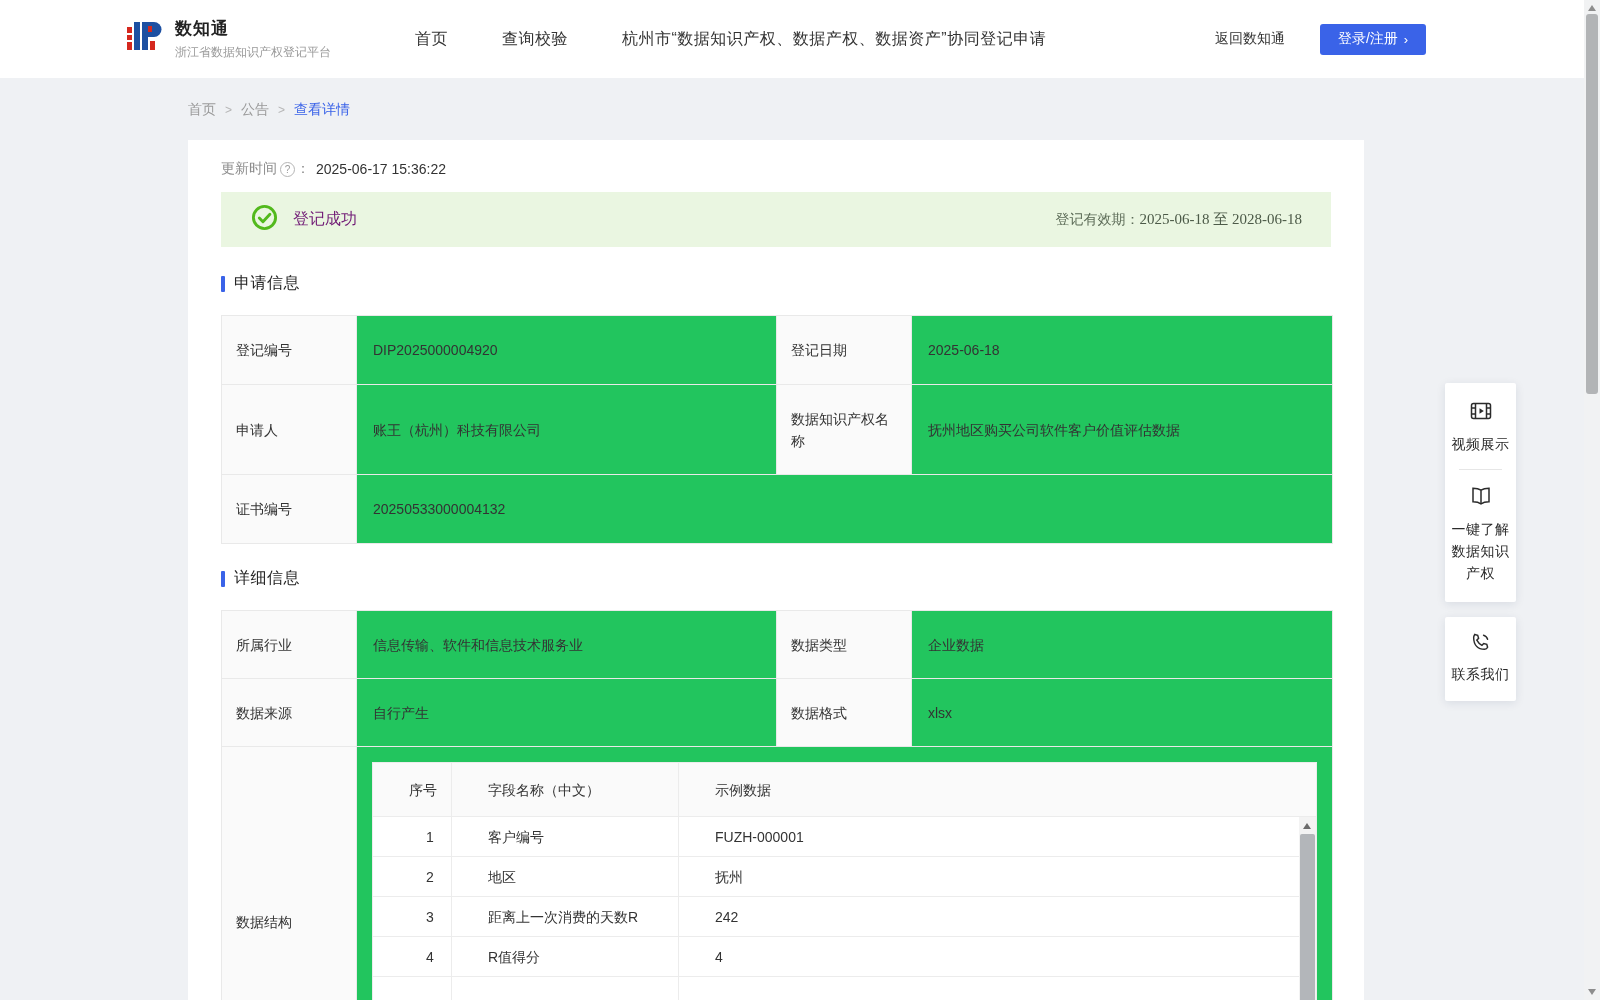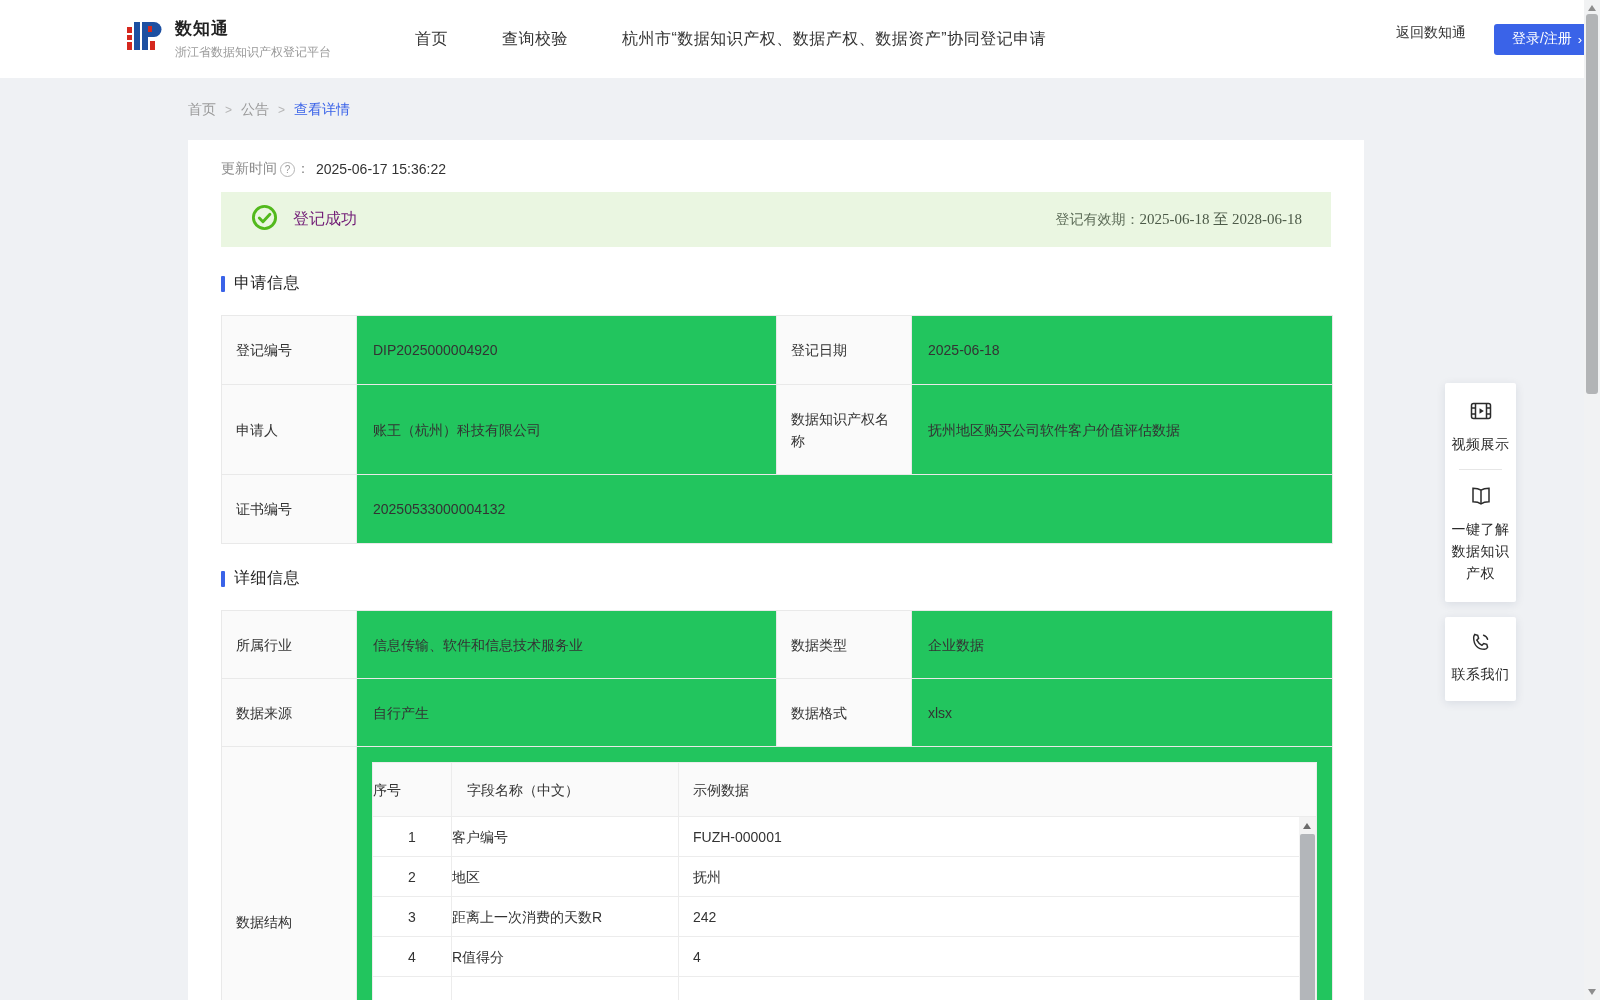--- a/index.html
+++ b/index.html
@@ -6,21 +6,21 @@
   html,body { width:1600px; height:1000px; overflow:hidden; }
   body { background:#eff1f4; font-family:"Liberation Sans","DejaVu Sans",sans-serif; color:#333; position:relative; }
 
   
   .topbar { height:78px; background:#fff; display:flex; align-items:center; padding-left:125px; }
   .logo { display:flex; align-items:center; gap:10px; min-width:250px; }
   .logo-title { font-size:17px; font-weight:bold; color:#222; letter-spacing:1px; }
   .logo-sub { font-size:12px; color:#9a9a9a; margin-top:4px; }
   .main-nav { display:flex; align-items:center; gap:54px; margin-left:40px; font-size:16px; color:#333; }
   .nav-item { cursor:pointer; white-space:nowrap; letter-spacing:0.5px; }
-  .top-right { margin-left:auto; display:flex; align-items:flex-start; gap:28px; }
+  .top-right { margin-left:auto; display:flex; align-items:center; gap:35px; padding-right:174px; }
   .back-link { font-size:14px; color:#333; cursor:pointer; white-space:nowrap; }
   .login-btn { width:106px; height:31px; background:#3a63e8; color:#fff; border:none; border-radius:3px;
                font-size:14px; display:flex; align-items:center; justify-content:center; gap:6px; cursor:pointer;
                font-family:inherit; }
   .login-arrow { font-size:13px; line-height:1; }
 
   
   .breadcrumb { margin:23px 0 21px 188px; font-size:14px; color:#9a9a9a; display:flex; align-items:center; gap:9px; }
   .crumb { cursor:pointer; }
   .crumb.active { color:#3a63e8; }
@@ -53,21 +53,21 @@
   td.val { padding:10px 14px 10px 16px; line-height:22px; background:#22c55e; }
   td.val.w1 { width:420px; }
   tr.h69 { height:69px; } tr.h90 { height:90px; } tr.h68 { height:68px; }
   tr.struct-row { height:350px; }
   td.struct-cell { vertical-align:top; padding:15px 0 0 15px; }
   td.lbl.mid { vertical-align:middle; }
 
   
   .nested-wrap { position:relative; width:945px; height:326px; overflow:hidden; }
   table.nested { width:945px; border-collapse:collapse; font-size:14px; color:#333; table-layout:fixed; }
-  table.nested th, table.nested td { border:1px solid #ececec; font-weight:normal; }
+  table.nested th, table.nested td { border:1px solid #ececec; font-weight:normal;padding-left:36px; }
   table.nested thead th { height:54px; background:#fafafa; text-align:left; }
   th.n1, td.n1 { width:79px; text-align:center; }
   th.n2, td.n2 { width:227px; }
   th.n2 { padding-left:15px; }
   td.n2 { }
   th.n3, td.n3 { padding-left:14px; text-align:left; }
   table.nested tbody td { height:40px; background:#fff; }
 
   .inner-scrollbar { position:absolute; top:55px; right:1px; width:17px; height:271px; background:#f3f3f3; }
   .inner-arrow-up { position:absolute; top:6px; left:4px; width:0; height:0;

